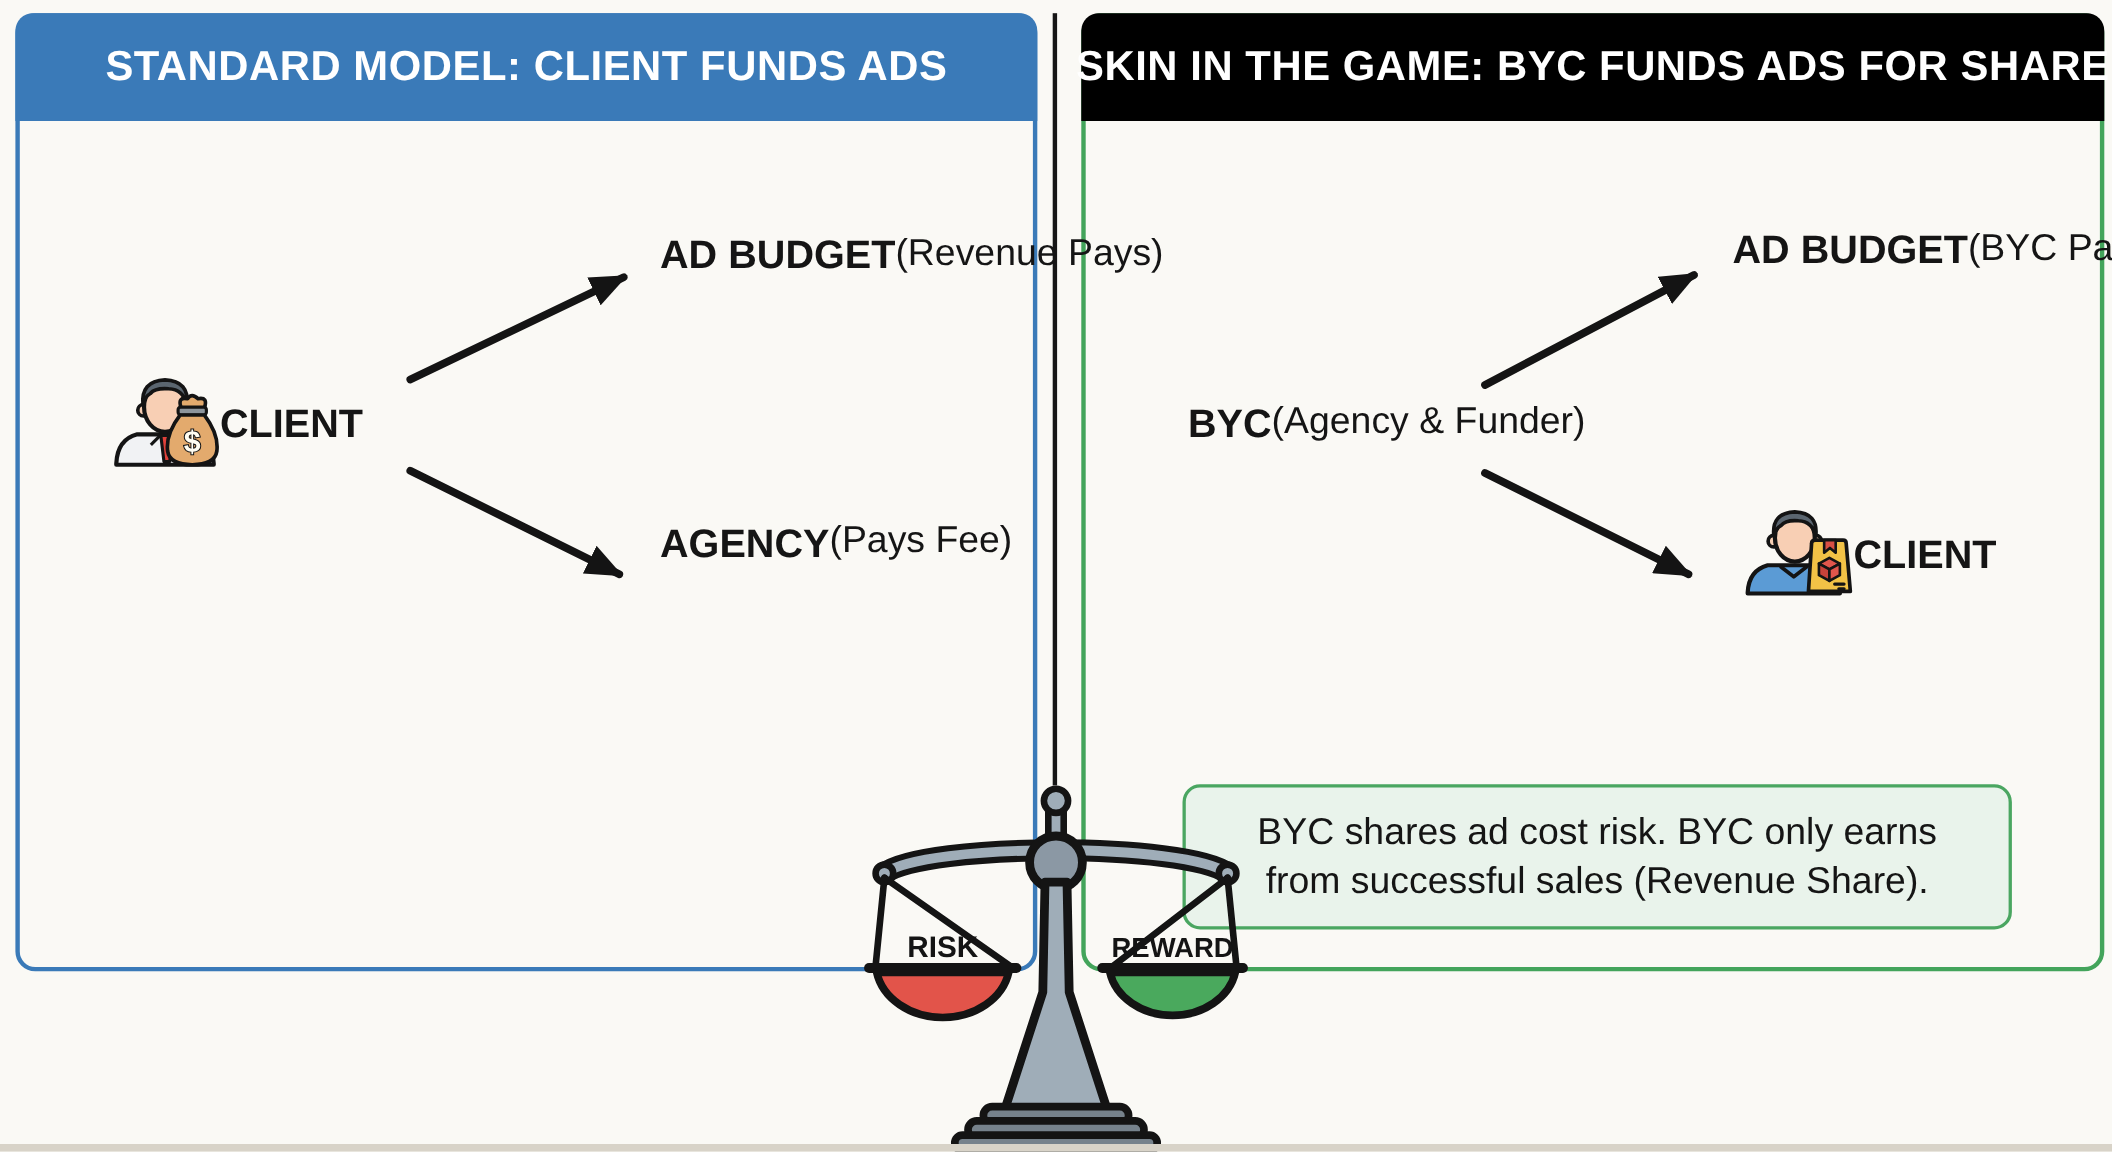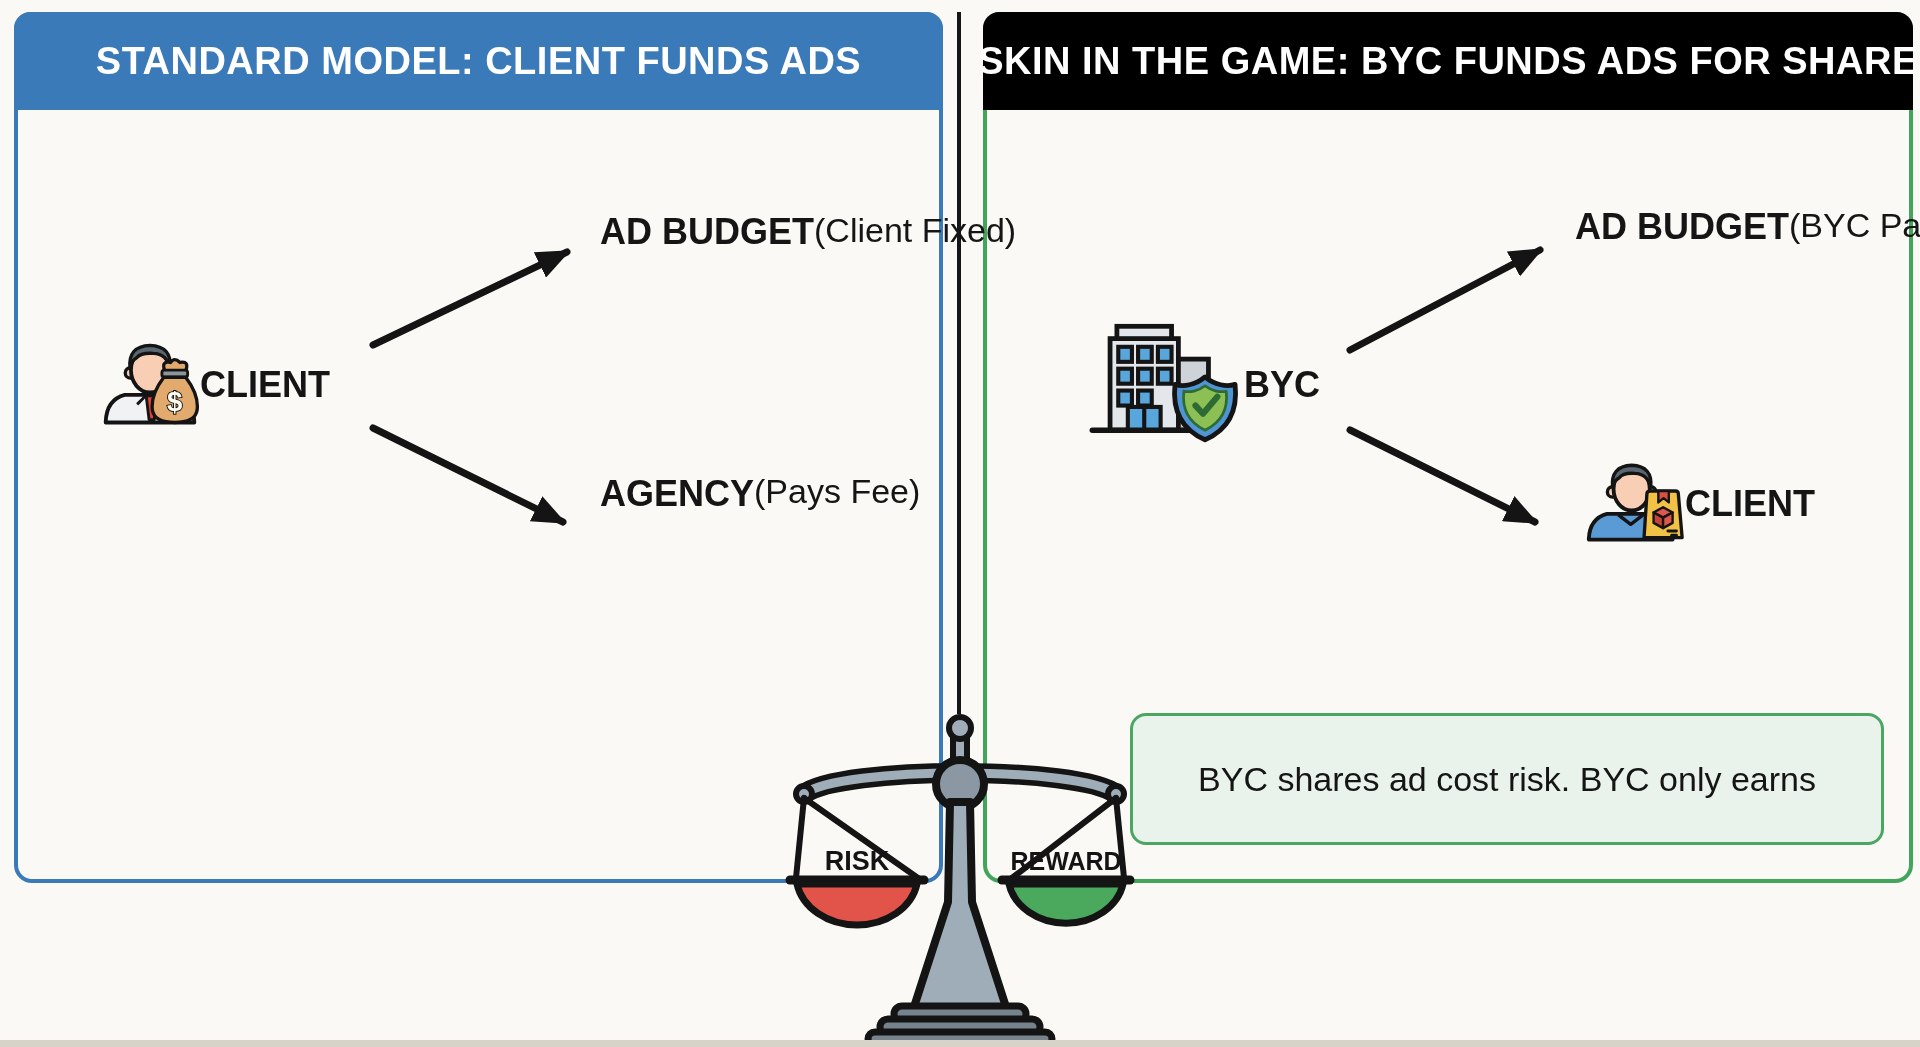--- a/index.html
+++ b/index.html
@@ -23,21 +23,21 @@
   .node{position:absolute;display:flex;flex-direction:row;align-items:center;text-align:center;}
   .node .lbl{font-weight:bold;font-size:36px;margin-top:6px;white-space:nowrap;}
   .node .sub{font-size:34px;margin-top:2px;white-space:nowrap;}
   
   .note{
     position:absolute;top:713px;height:126px;border-radius:16px;
     display:flex;flex-direction:column;align-items:center;justify-content:center;
     font-size:34px;line-height:45px;white-space:nowrap;
   }
   .note.left{left:100px;width:742px;background:#e9eef6;border:3px solid #4e86ac;}
-  .note.right{left:1130px;width:748px;background:#e9f3eb;border:3px solid #4aa661;}
+  .note.right{left:1075px;width:748px;background:#e9f3eb;border:3px solid #4aa661;}
   .overlay{position:absolute;left:0;top:0;pointer-events:none;}
   .scale-svg{position:absolute;left:770px;top:712px;}
   .bottom-strip{position:absolute;left:0;bottom:0;width:100%;height:7px;background:#d8d3c8;}
   svg{display:block;}
 </style>
 </head>
 <body>
 
 <div class="stage">
 
@@ -76,21 +76,21 @@
   <div class="node" style="left:600px;top:170px;width:232px;">
     <svg width="172" height="118" viewBox="0 0 220 150">
       <rect x="8" y="8" width="204" height="134" rx="16" fill="#4f94d4" stroke="#141414" stroke-width="9"></rect>
       <rect x="8" y="34" width="204" height="28" fill="#5d6772" stroke="#141414" stroke-width="7"></rect>
       <line x1="30" y1="98" x2="86" y2="98" stroke="#141414" stroke-width="8" stroke-linecap="round"></line>
       <line x1="30" y1="116" x2="112" y2="116" stroke="#141414" stroke-width="8" stroke-linecap="round"></line>
       <circle cx="150" cy="104" r="21" fill="#e0514a" stroke="#141414" stroke-width="7"></circle>
       <circle cx="179" cy="104" r="21" fill="#f0b042" stroke="#141414" stroke-width="7"></circle>
     </svg>
     <div class="lbl">AD BUDGET</div>
-    <div class="sub">(Client Fixed)</div>
+    <div class="sub">(Revenue Pays)</div>
   </div>
 
   <div class="node" style="left:600px;top:418px;width:232px;">
     <svg width="170" height="145" viewBox="0 0 200 170">
       <rect x="42" y="10" width="80" height="20" fill="#e3e7eb" stroke="#141414" stroke-width="7"></rect>
       <rect x="32" y="28" width="100" height="134" fill="#e3e7eb" stroke="#141414" stroke-width="7"></rect>
       <rect x="132" y="58" width="44" height="104" fill="#cdd3d9" stroke="#141414" stroke-width="7"></rect>
       <g fill="#58a6dc" stroke="#141414" stroke-width="6">
         <rect x="44" y="40" width="20" height="22"></rect>
           <rect x="73" y="40" width="20" height="22"></rect>
@@ -134,20 +134,21 @@
         <line x1="82" y1="128" x2="82" y2="162" stroke="#141414" stroke-width="6"></line>
         <line x1="6" y1="162" x2="186" y2="162" stroke="#141414" stroke-width="8" stroke-linecap="round"></line>
       </g>
       <g transform="translate(183,132)">
         <path d="M0 -42 C14 -30 32 -27 44 -31 C48 6 36 34 0 50 C-36 34 -48 6 -44 -31 C-32 -27 -14 -30 0 -42 Z" fill="#4f94d4" stroke="#141414" stroke-width="7" stroke-linejoin="round"></path>
         <path d="M0 -29 C10 -21 23 -19 31 -21 C34 5 25 24 0 36 C-25 24 -34 5 -31 -21 C-23 -19 -10 -21 0 -29 Z" fill="#8cc054" stroke="#2e6b34" stroke-width="4" stroke-linejoin="round"></path>
         <polyline points="-14,0 -3,12 18,-13" fill="none" stroke="#2e6b34" stroke-width="9" stroke-linecap="round" stroke-linejoin="round"></polyline>
       </g>
     </svg>
     <div class="lbl">BYC</div>
+    <div class="sub">(Agency &amp; Funder)</div>
   </div>
 
   <div class="node" style="left:1575px;top:160px;width:232px;">
     <svg width="180" height="128" viewBox="0 0 220 156">
       <g stroke="#141414" stroke-width="7" stroke-linejoin="round">
         <path d="M15 108 L110 146 L205 100 L110 64 Z" fill="#4caf50"></path>
         <path d="M15 94 L110 132 L205 86 L110 50 Z" fill="#4caf50"></path>
         <path d="M15 80 L110 118 L205 72 L110 36 Z" fill="#4caf50"></path>
         <path d="M15 64 L110 102 L205 56 L110 20 Z" fill="#4caf50"></path>
       </g>
@@ -179,20 +180,21 @@
         </g>
         <line x1="46" y1="112" x2="64" y2="112" stroke="#141414" stroke-width="6" stroke-linecap="round"></line>
         <line x1="54" y1="121" x2="64" y2="121" stroke="#141414" stroke-width="6" stroke-linecap="round"></line>
       </g>
     </svg>
     <div class="lbl">CLIENT</div>
   </div>
 
   <div class="note right">
     <div>BYC shares ad cost risk. BYC only earns</div>
+    <div>from successful sales (Revenue Share).</div>
   </div>
 
   <svg class="overlay" width="1920" height="1047" viewBox="0 0 1920 1047">
     <defs>
       <marker id="ah" markerUnits="userSpaceOnUse" markerWidth="36" markerHeight="28" refX="30" refY="14" orient="auto">
         <path d="M0 0 L34 14 L0 28 Z" fill="#141414"></path>
       </marker>
     </defs>
     <line x1="373" y1="345" x2="567" y2="252" stroke="#141414" stroke-width="7" stroke-linecap="round" marker-end="url(#ah)"></line>
     <line x1="373" y1="428" x2="563" y2="522" stroke="#141414" stroke-width="7" stroke-linecap="round" marker-end="url(#ah)"></line>

